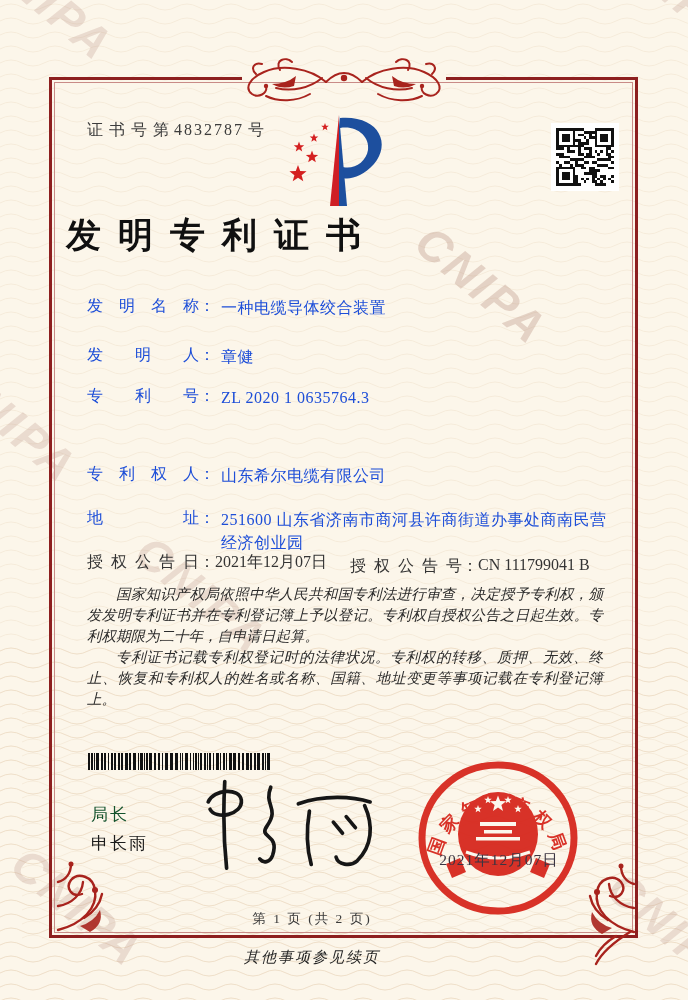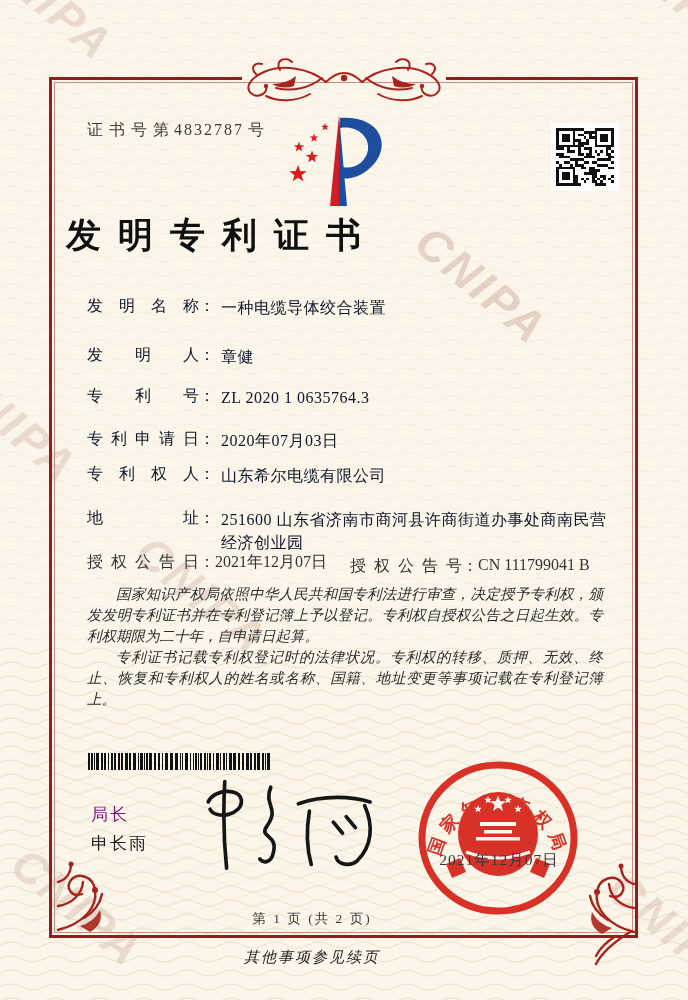--- a/index.html
+++ b/index.html
@@ -30,36 +30,36 @@
   
   #cert-number-line{position:absolute;left:87px;top:120px;z-index:4;font-size:16px;color:#3c3c3c;letter-spacing:1px;}
   #cert-number-line .num{font-family:"Liberation Serif",serif;letter-spacing:2px;padding:0 4px;margin-top:41px;}
   #cnipa-logo{position:absolute;left:280px;top:110px;z-index:4;}
   #qr-box{position:absolute;left:551px;top:123px;width:68px;height:68px;background:#ffffff;z-index:4;}
   #qr-code{position:absolute;left:5px;top:5px;}
   #certificate-title{position:absolute;left:49px;top:212px;width:572px;z-index:4;text-align:left;
       font-size:35px;font-weight:bold;color:#101010;letter-spacing:17px;text-indent:17px;}
 
   
-  .f-row{position:absolute;left:87px;z-index:4;font-size:16px;color:#0f172a;}
+  .f-row{position:absolute;left:87px;z-index:4;font-size:16px;color:#1d4ed8;}
   .f-label{display:inline-block;width:112px;text-align:justify;text-align-last:justify;vertical-align:top;}
   .f-colon{vertical-align:top;}
   .f-value{display:inline-block;width:392px;vertical-align:top;margin-left:6px;line-height:23px;letter-spacing:.5px;}
   .r1{top:296px;} .r2{top:345px;} .r3{top:386px;} .r4{top:429px;} .r5{top:464px;} .r6{top:508px;}
   #grant-row{position:absolute;left:87px;top:552px;z-index:4;font-size:16px;color:#343434;}
   #grant-no-pair{position:absolute;left:263px;top:4px;white-space:nowrap;}
 
   
   #body-text{position:absolute;left:87px;top:584px;width:516px;z-index:4;}
   #body-text p{margin:0;font-size:14.5px;line-height:21px;color:#2b2b2b;text-align:justify;
       text-indent:2em;font-style:italic;}
 
   
   #barcode{position:absolute;left:88px;top:753px;z-index:4;}
-  #signer-title{position:absolute;left:91px;top:803px;z-index:4;font-size:17px;color:#701a75;letter-spacing:2px;}
+  #signer-title{position:absolute;left:91px;top:803px;z-index:4;font-size:17px;color:#14532d;letter-spacing:2px;}
   #signer-name{position:absolute;left:91px;top:832px;z-index:4;font-size:17px;color:#1c1c1c;letter-spacing:2px;}
   #signature{position:absolute;left:196px;top:778px;z-index:4;}
   #official-seal{position:absolute;left:408px;top:752px;z-index:5;opacity:.95;}
   #seal-date{position:absolute;left:410px;top:850px;width:178px;z-index:6;text-align:center;
       font-size:15.5px;letter-spacing:1px;color:#3b3542;}
   #page-number{position:absolute;left:49px;top:910px;width:526px;z-index:4;text-align:center;
       font-size:13.5px;color:#3a3a3a;letter-spacing:2px;}
   #continuation-note{position:absolute;left:0;top:948px;width:624px;z-index:4;text-align:center;
       font-size:15px;font-style:italic;color:#252525;letter-spacing:2px;}
 </style>
@@ -303,23 +303,20 @@
 
   <div class="f-row r1">
     <span class="f-label">发明名称</span><span class="f-colon">：</span><span class="f-value">一种电缆导体绞合装置</span>
   </div>
   <div class="f-row r2">
     <span class="f-label">发明人</span><span class="f-colon">：</span><span class="f-value">章健</span>
   </div>
   <div class="f-row r3">
     <span class="f-label">专利号</span><span class="f-colon">：</span><span class="f-value">ZL 2020 1 0635764.3</span>
   </div>
-  <div class="f-row r4">
-    <span class="f-label">专利申请日</span><span class="f-colon">：</span><span class="f-value">2020年07月03日</span>
-  </div>
   <div class="f-row r5">
     <span class="f-label">专利权人</span><span class="f-colon">：</span><span class="f-value">山东希尔电缆有限公司</span>
   </div>
   <div class="f-row r6">
     <span class="f-label">地址</span><span class="f-colon">：</span><span class="f-value">251600 山东省济南市商河县许商街道办事处商南民营经济创业园</span>
   </div>
 
   <div id="grant-row">
     <span class="f-label">授权公告日</span><span class="f-colon">：</span><span>2021年12月07日</span>
     <span id="grant-no-pair">

